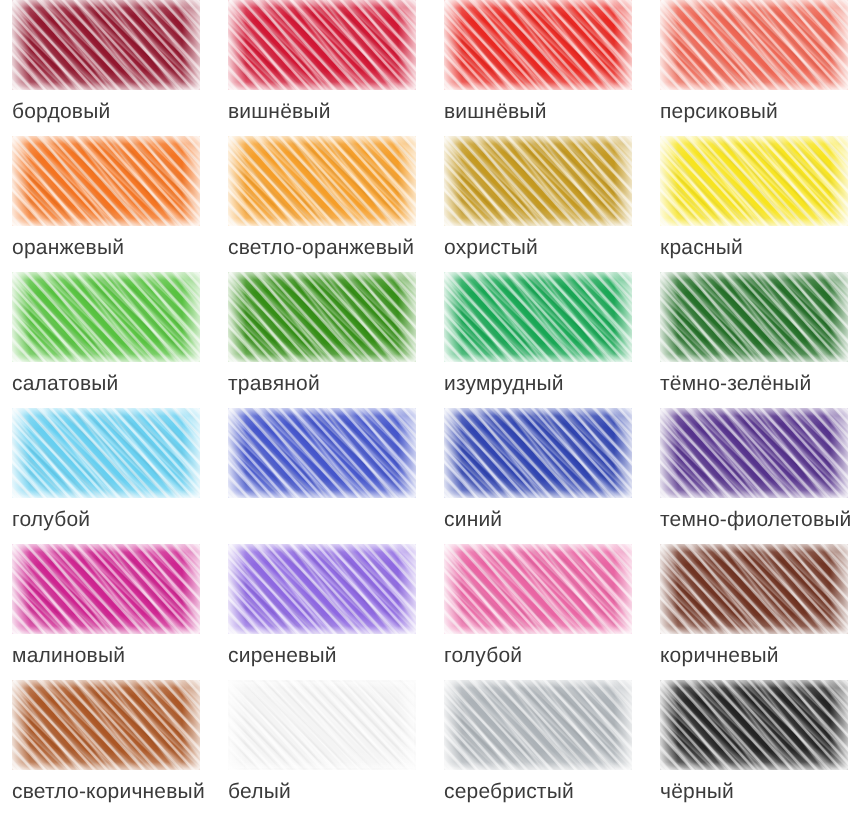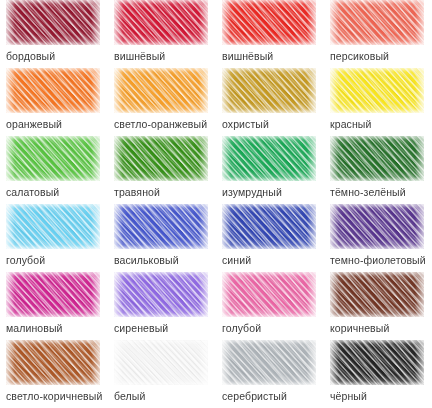--- a/index.html
+++ b/index.html
@@ -311,21 +311,20 @@
     <div class="swatch-cell">
       <div class="swatch-chip">
         <div class="chip-base" style="background-color: rgb(63, 81, 201);"></div>
         <div class="chip-hatch"></div>
         <div class="chip-grain"></div>
         <div class="chip-edge-t"></div>
         <div class="chip-edge-b"></div>
         <div class="chip-edge-l"></div>
         <div class="chip-edge-r"></div>
       </div>
-      <span class="swatch-label">васильковый</span>
     </div>
     <div class="swatch-cell">
       <div class="swatch-chip">
         <div class="chip-base" style="background-color: rgb(42, 63, 174);"></div>
         <div class="chip-hatch"></div>
         <div class="chip-grain"></div>
         <div class="chip-edge-t"></div>
         <div class="chip-edge-b"></div>
         <div class="chip-edge-l"></div>
         <div class="chip-edge-r"></div>

